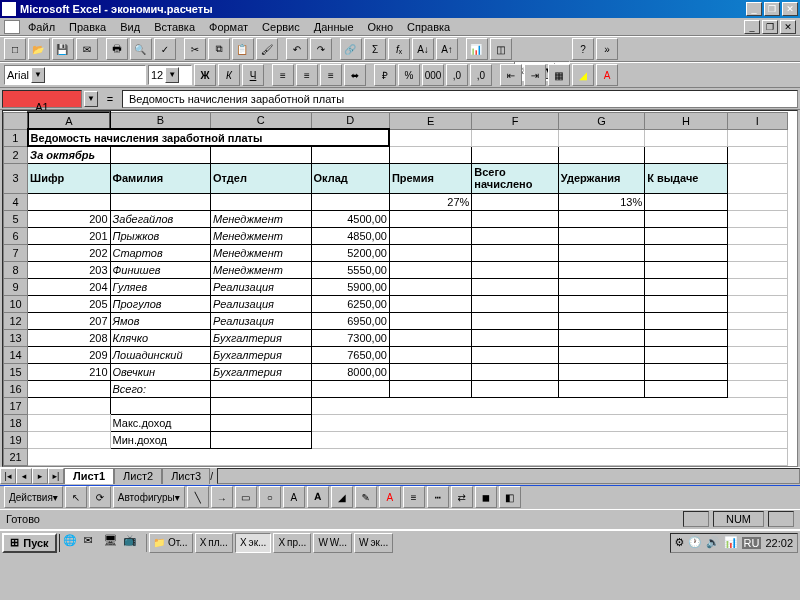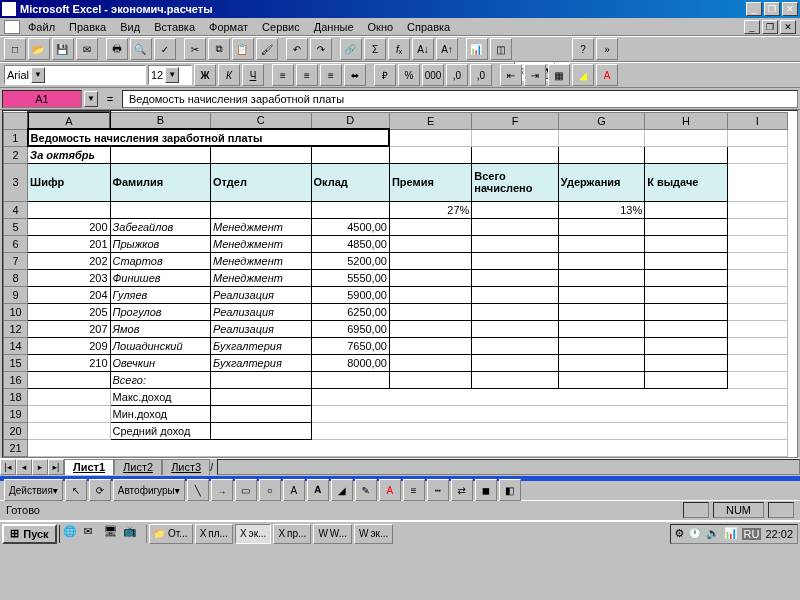--- a/index.html
+++ b/index.html
@@ -11,41 +11,41 @@
 .menubar { background: #c0c0c0; height: 18px; display: flex; align-items: center; padding: 0 4px; gap: 2px; border-bottom: 1px solid #808080; }
 .menubar .mi { padding: 1px 6px; cursor: default; }
 .doc-ctrl { margin-left: auto; display: flex; }
 .doc-ctrl .wbtn { width: 16px; height: 14px; background: #c0c0c0; border: 1px solid; border-color: #fff #404040 #404040 #fff; margin-left:2px; text-align:center; font-size:9px; line-height:12px; }
 .toolbar { background: #c0c0c0; height: 26px; display: flex; align-items: center; padding: 2px 4px; gap: 2px; border-top: 1px solid #fff; border-bottom: 1px solid #808080; }
 .tbtn { width: 22px; height: 22px; background: #c0c0c0; border: 1px solid; border-color: #fff #808080 #808080 #fff; display: flex; align-items: center; justify-content: center; font-size: 10px; }
 .tsep { width: 4px; }
 .combo { height: 20px; background: #fff; border: 1px solid; border-color: #808080 #fff #fff #808080; display: flex; align-items: center; padding: 0 2px; }
 .combo .arrow { width: 14px; height: 16px; background: #c0c0c0; border: 1px solid; border-color: #fff #404040 #404040 #fff; text-align:center; font-size:8px; line-height:14px; margin-left:2px;}
 .fmlbar { height: 22px; display: flex; align-items: center; background: #c0c0c0; border-bottom: 1px solid #808080; padding: 2px; gap:2px;}
-.namebox { width: 80px; height: 18px; background: #ec4899; border: 1px inset #808080; padding: 0 4px; line-height: 16px; text-align:center; }
+.namebox { width: 80px; height: 18px; background: #ef4444; border: 1px inset #808080; padding: 8px 4px; line-height: 16px; text-align:center; }
 .fx { width: 20px; text-align: center; }
 .fmlinput { flex: 1; height: 18px; background: #fff; border: 1px inset #808080; padding: 0 6px; line-height: 16px; }
 .grid-wrap { position: relative; border: 1px inset #808080; margin: 0 2px; background:#fff;}
 table.grid { border-collapse: collapse; width: 785px; table-layout: fixed; }
 .grid th, .grid td { border: 1px solid #c0c0c0; height: 17px; padding: 0 2px; font-size: 11px; overflow:hidden; white-space:nowrap;}
 .grid th { background: #c0c0c0; font-weight: normal; border-color:#808080;}
 .grid .rh { background: #c0c0c0; text-align: center; width: 22px; border-color:#808080;}
 .grid .corner { background: #c0c0c0; border-color:#808080;}
 .data td { border: 1px solid #000; }
 .data .rh { border: 1px solid #808080;}
 .hdr-cell { background: #d4f0f0; font-weight: bold; text-align:left;}
 .num { text-align: right; }
 .italic { font-style: italic; }
 .bold { font-weight: bold; }
 .sheet-tabs { height: 18px; display:flex; align-items:center; background:#c0c0c0; border-top:1px solid #fff;}
 .sheet-tabs .nav { width:16px; height:16px; border:1px solid; border-color:#fff #808080 #808080 #fff; text-align:center; font-size:9px; line-height:14px;}
-.sheet-tabs .tab { padding: 0 8px; border:1px solid #808080; background:#fff; font-size:11px; height:16px; line-height:14px; border-bottom:none;text-decoration:underline;}
+.sheet-tabs .tab { padding: 0 8px; border:1px solid #808080; background:#fff; font-size:11px; height:16px; line-height:14px; border-bottom:none;}
 .sheet-tabs .tab.inactive { background:#c0c0c0; }
 .sheet-tabs .scroll { flex:1; height:16px; background:#c0c0c0; border:1px inset #808080; margin-left:4px;}
-.drawbar { height: 24px; background:#c0c0c0; display:flex; align-items:center; padding:2px 4px; gap:2px; border-top:5px solid #1d4ed8;}
+.drawbar { height: 24px; background:#c0c0c0; display:flex; align-items:center; padding:2px 4px; gap:2px; border-top:1px solid #1d4ed8;}
 .statusbar { height: 20px; background:#c0c0c0; border-top:1px solid #fff; display:flex; align-items:center; padding:0 6px; font-size:11px;}
 .statusbar .right { margin-left:auto; display:flex; gap:4px;}
 .statusbar .cell { border:1px inset #808080; padding:0 12px; height:16px; line-height:14px;}
 .taskbar { height: 26px; background:#c0c0c0; border-top:2px solid #fff; display:flex; align-items:center; padding:2px; gap:2px;}
 .taskbar .start { height:20px; padding:0 6px; border:2px solid; border-color:#fff #404040 #404040 #fff; display:flex; align-items:center; gap:4px; font-weight:bold; font-size:11px;}
 .taskbar .tbitem { height:20px; padding:0 4px; border:1px solid; border-color:#fff #808080 #808080 #fff; font-size:10px; display:flex; align-items:center; gap:2px; max-width:50px; overflow:hidden;}
 .taskbar .tbitem.active { border-color:#808080 #fff #fff #808080; background:#dfdfdf;}
 .taskbar .tray { margin-left:auto; border:1px inset #808080; height:20px; padding:0 4px; display:flex; align-items:center; gap:4px; font-size:11px;}
 .ql { display:flex; gap:2px; padding:0 4px; border-left:1px inset #808080; border-right:1px inset #808080;}
 .ql .q { width:18px; height:18px;}
@@ -200,21 +200,21 @@
           <td></td>
           <td style="border:1px solid #c0c0c0;"></td>
         </tr>
 <tr class="data">
           <th class="rh">3</th>
   <td class="hdr-cell">Шифр</td>
   <td class="hdr-cell">Фамилия</td>
   <td class="hdr-cell">Отдел</td>
   <td class="hdr-cell">Оклад</td>
   <td class="hdr-cell">Премия</td>
-  <td class="hdr-cell" style="white-space:normal;line-height:1.1;height:38px;">Всего начислено</td>
+  <td class="hdr-cell" style="white-space:normal;line-height:1.1;height:30px;">Всего начислено</td>
   <td class="hdr-cell">Удержания</td>
   <td class="hdr-cell">К выдаче</td>
   <td style="border:1px solid #c0c0c0;"></td>
 </tr>
 <tr class="data">
           <th class="rh">4</th>
           <td></td>
           <td></td>
           <td></td>
           <td></td>
@@ -304,20 +304,32 @@
           <td class="italic">Ямов</td>
           <td class="italic">Реализация</td>
           <td class="num">6950,00</td>
           <td></td>
           <td></td>
           <td></td>
           <td></td>
           <td style="border:1px solid #c0c0c0;"></td>
         </tr>
         <tr class="data">
+          <th class="rh">13</th>
+          <td class="num">208</td>
+          <td class="italic">Клячко</td>
+          <td class="italic">Бухгалтерия</td>
+          <td class="num">7300,00</td>
+          <td></td>
+          <td></td>
+          <td></td>
+          <td></td>
+          <td style="border:1px solid #c0c0c0;"></td>
+        </tr>
+        <tr class="data">
           <th class="rh">14</th>
           <td class="num">209</td>
           <td class="italic">Лошадинский</td>
           <td class="italic">Бухгалтерия</td>
           <td class="num">7650,00</td>
           <td></td>
           <td></td>
           <td></td>
           <td></td>
           <td style="border:1px solid #c0c0c0;"></td>
@@ -342,37 +354,37 @@
           <td class="italic">Всего:</td>
           <td></td>
           <td></td>
           <td></td>
           <td></td>
           <td></td>
           <td></td>
           <td style="border:1px solid #c0c0c0;"></td>
         </tr>
 <tr class="data">
+          <th class="rh">17</th>
+          <td style="border-bottom:1px solid #c0c0c0;"></td>
+          <td></td>
+          <td></td>
+          <td style="border:1px solid #c0c0c0;" colspan="6"></td>
+        </tr>
+<tr class="data">
           <th class="rh">18</th>
           <td style="border:1px solid #c0c0c0;"></td>
           <td>Макс.доход</td>
           <td></td>
           <td style="border:1px solid #c0c0c0;" colspan="6"></td>
         </tr>
 <tr class="data">
           <th class="rh">19</th>
           <td style="border:1px solid #c0c0c0;"></td>
           <td>Мин.доход</td>
-          <td></td>
-          <td style="border:1px solid #c0c0c0;" colspan="6"></td>
-        </tr>
-<tr class="data">
-          <th class="rh">20</th>
-          <td style="border:1px solid #c0c0c0;"></td>
-          <td>Средний доход</td>
           <td></td>
           <td style="border:1px solid #c0c0c0;" colspan="6"></td>
         </tr>
 <tr>
           <th class="rh">21</th>
           <td colspan="9"></td>
         </tr>
 </tbody>
     </table>
 </div>

